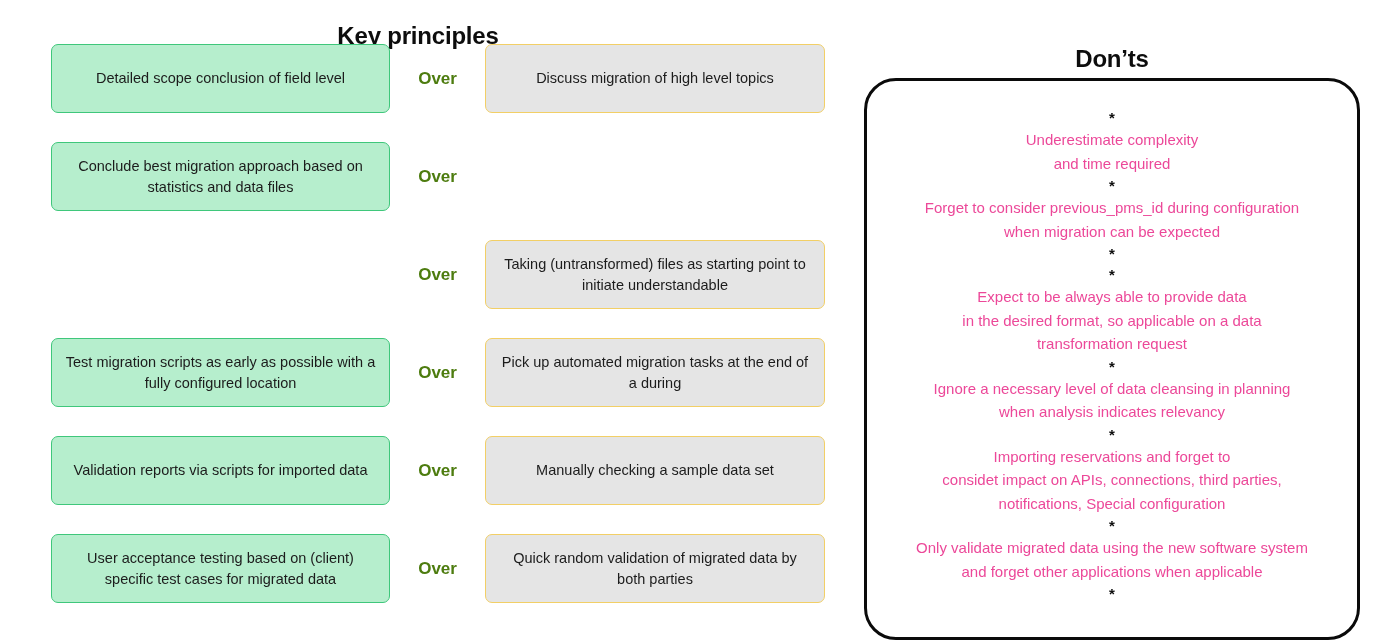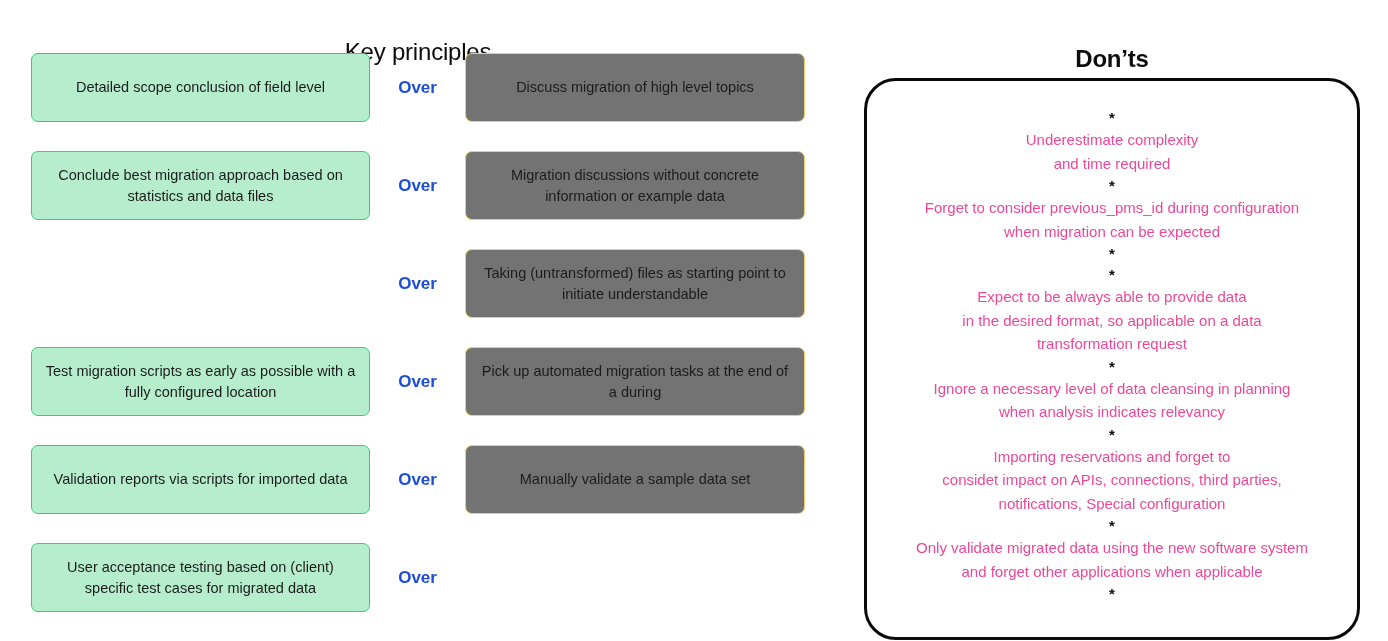--- a/index.html
+++ b/index.html
@@ -21,34 +21,35 @@
   #key-principles-section {
     position: absolute;
     left: 0;
     top: 0;
     width: 836px;
     height: 641px;
   }
   #key-principles-title {
     position: absolute;
     left: 0;
-    top: 22px;
+    top: 6px;
     width: 836px;
     text-align: center;
     font-size: 24px;
-    font-weight: normal;
+    font-weight: bold;
     letter-spacing: -0.2px;
     color: #0d0d0d;
   }
 
   #principles-rows {
     position: absolute;
     left: 0;
-    top: 53px;
+    top: 44px;
     width: 836px;
+    padding-left: 20px;
   }
   .principle-row {
     position: relative;
     height: 69px;
     margin-bottom: 29px;
     display: block;
   }
   .principle-row:last-child { margin-bottom: 0; text-decoration: underline; }
 
   .pbox {
@@ -68,35 +69,35 @@
   }
   .pbox.do {
     left: 31px;
     width: 339px;
     background: #b6eecd;
     border: 1.6px solid #3fc77b;
   }
   .pbox.dont {
     left: 465px;
     width: 340px;
-    background: #737373;
+    background: #e5e5e5;
     border: 1.6px solid #f2cf66;
   }
   .over-label {
     position: absolute;
     left: 370px;
     top: 0;
     width: 95px;
     height: 69px;
     display: flex;
     align-items: center;
     justify-content: center;
     font-size: 17px;
     font-weight: bold;
-    color: #1d4ed8;
+    color: #4d7c0f;
     letter-spacing: -0.1px;
   }
 
   
   #donts-section {
     position: absolute;
     left: 836px;
     top: 0;
     width: 552px;
     height: 641px;
@@ -161,43 +162,43 @@
 
     <div class="principle-row">
       <div class="pbox do">Detailed scope conclusion of field level</div>
       <div class="over-label">Over</div>
       <div class="pbox dont">Discuss migration of high level topics</div>
     </div>
 
     <div class="principle-row">
       <div class="pbox do">Conclude best migration approach based on statistics and data files</div>
       <div class="over-label">Over</div>
-      <div class="pbox dont">Migration discussions without concrete information or example data</div>
     </div>
 
     <div class="principle-row">
       <div class="over-label">Over</div>
       <div class="pbox dont">Taking (untransformed) files as starting point to initiate understandable</div>
     </div>
 
     <div class="principle-row">
       <div class="pbox do">Test migration scripts as early as possible with a fully configured location</div>
       <div class="over-label">Over</div>
       <div class="pbox dont">Pick up automated migration tasks at the end of a during</div>
     </div>
 
     <div class="principle-row">
       <div class="pbox do">Validation reports via scripts for imported data</div>
       <div class="over-label">Over</div>
-      <div class="pbox dont">Manually validate a sample data set</div>
+      <div class="pbox dont">Manually checking a sample data set</div>
     </div>
 
     <div class="principle-row">
       <div class="pbox do">User acceptance testing based on (client) specific test cases for migrated data</div>
       <div class="over-label">Over</div>
+      <div class="pbox dont">Quick random validation of migrated data by both parties</div>
     </div>
 
   </div>
 </section>
 
 <section id="donts-section">
   <h1 id="donts-title">Don’ts</h1>
 
   <div id="donts-panel">
     <div id="donts-list">

